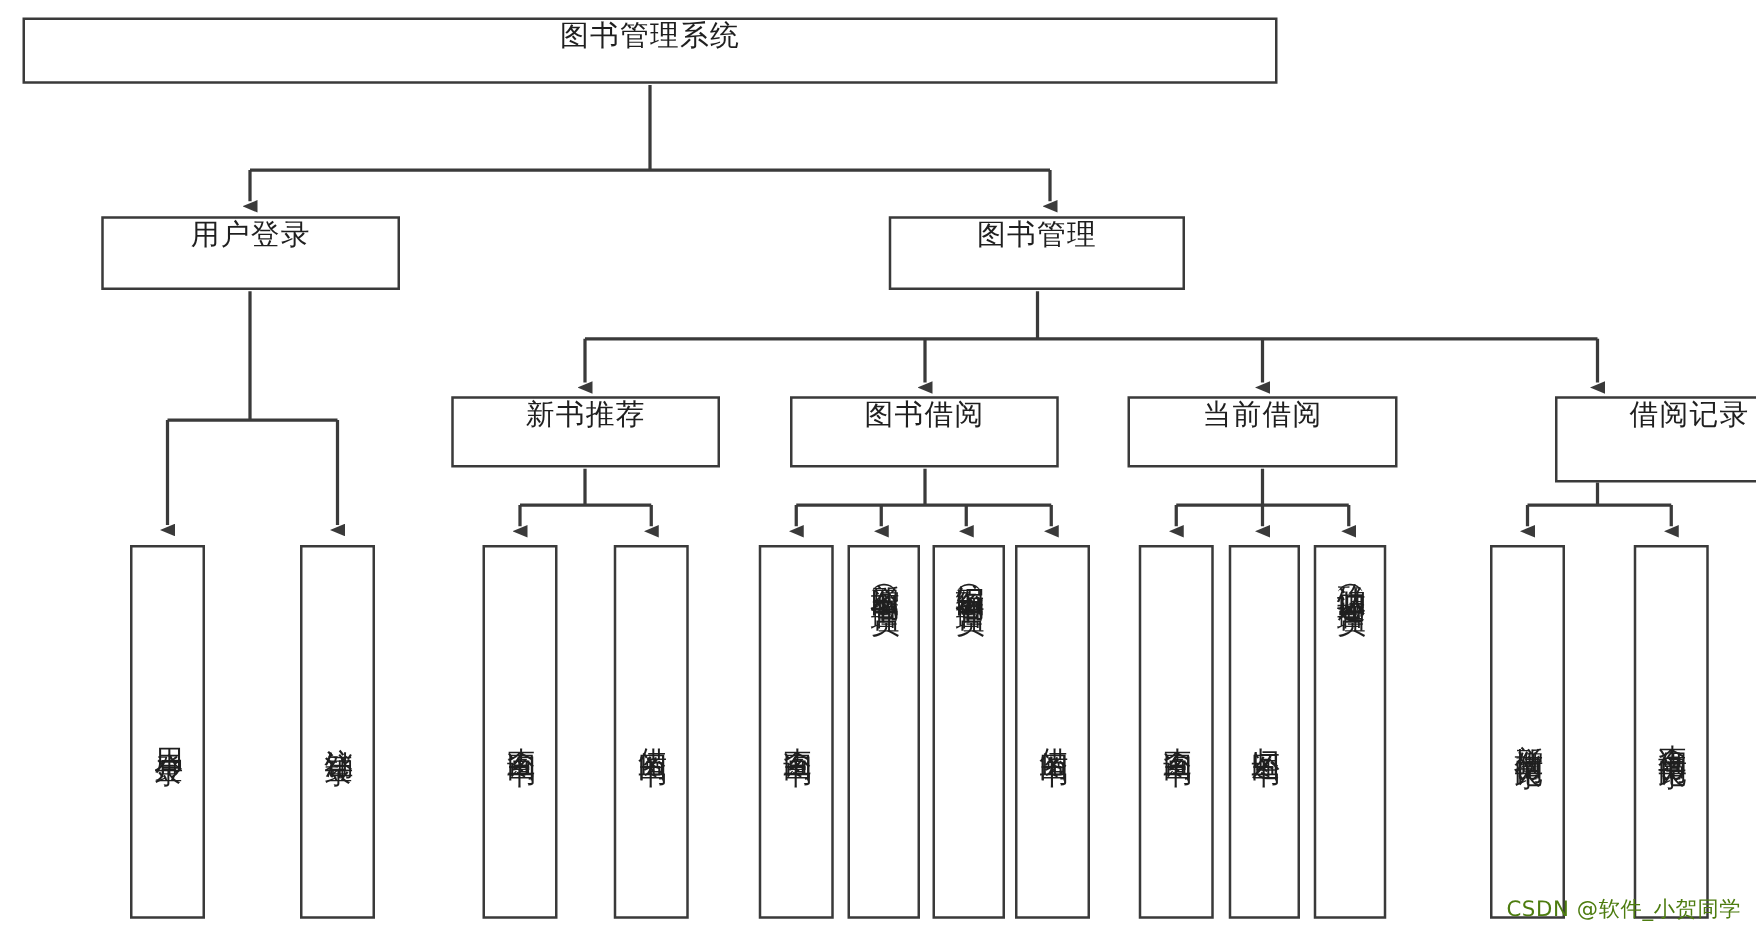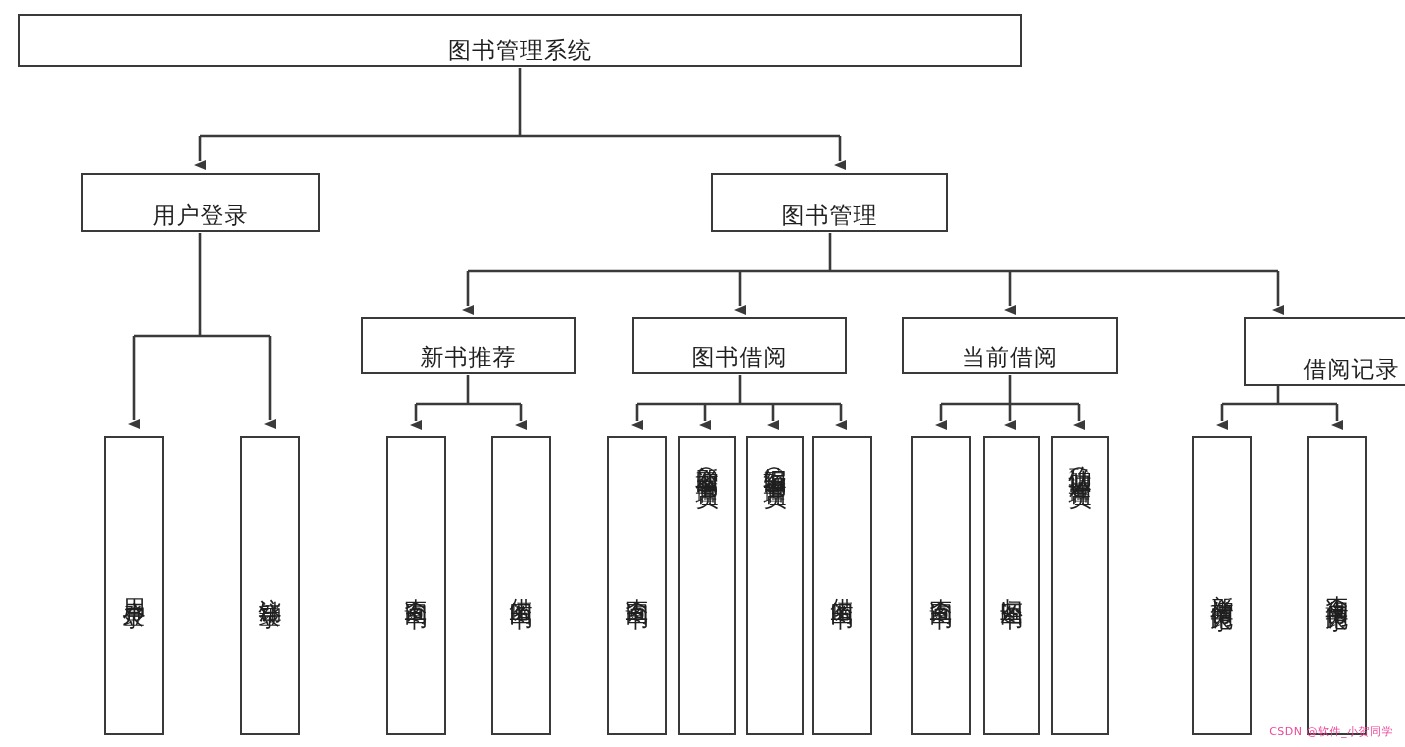--- a/index.html
+++ b/index.html
@@ -25,21 +25,21 @@
     width: 1405px;
     height: 747px;
     pointer-events: none;
   }
   .node {
     position: absolute;
     box-sizing: border-box;
     background: #ffffff;
     border: 2px solid #3a3a3a;
     display: flex;
-    align-items: flex-end;
+    align-items: flex-start;
     justify-content: center;
     color: #1f1f1f;
   }
   .node.horiz {
     font-size: 23px;
     letter-spacing: 1px;
     line-height: 1.2;
   }
   .node.vert {
     align-items: flex-start;
@@ -56,22 +56,22 @@
     color: #1f1f1f;
   }
   .node.vert.centered {
     align-items: center;
     padding-top: 0;
   }
   #watermark {
     position: absolute;
     right: 12px;
     bottom: 8px;
-    font-size: 11px;
-    color: #ec4899;
+    font-size: 17px;
+    color: #4d7c0f;
     letter-spacing: 0.5px;
     white-space: nowrap;
     user-select: none;
   }
 </style>
 </head>
 <body>
 
 <div id="diagram-root">
 

